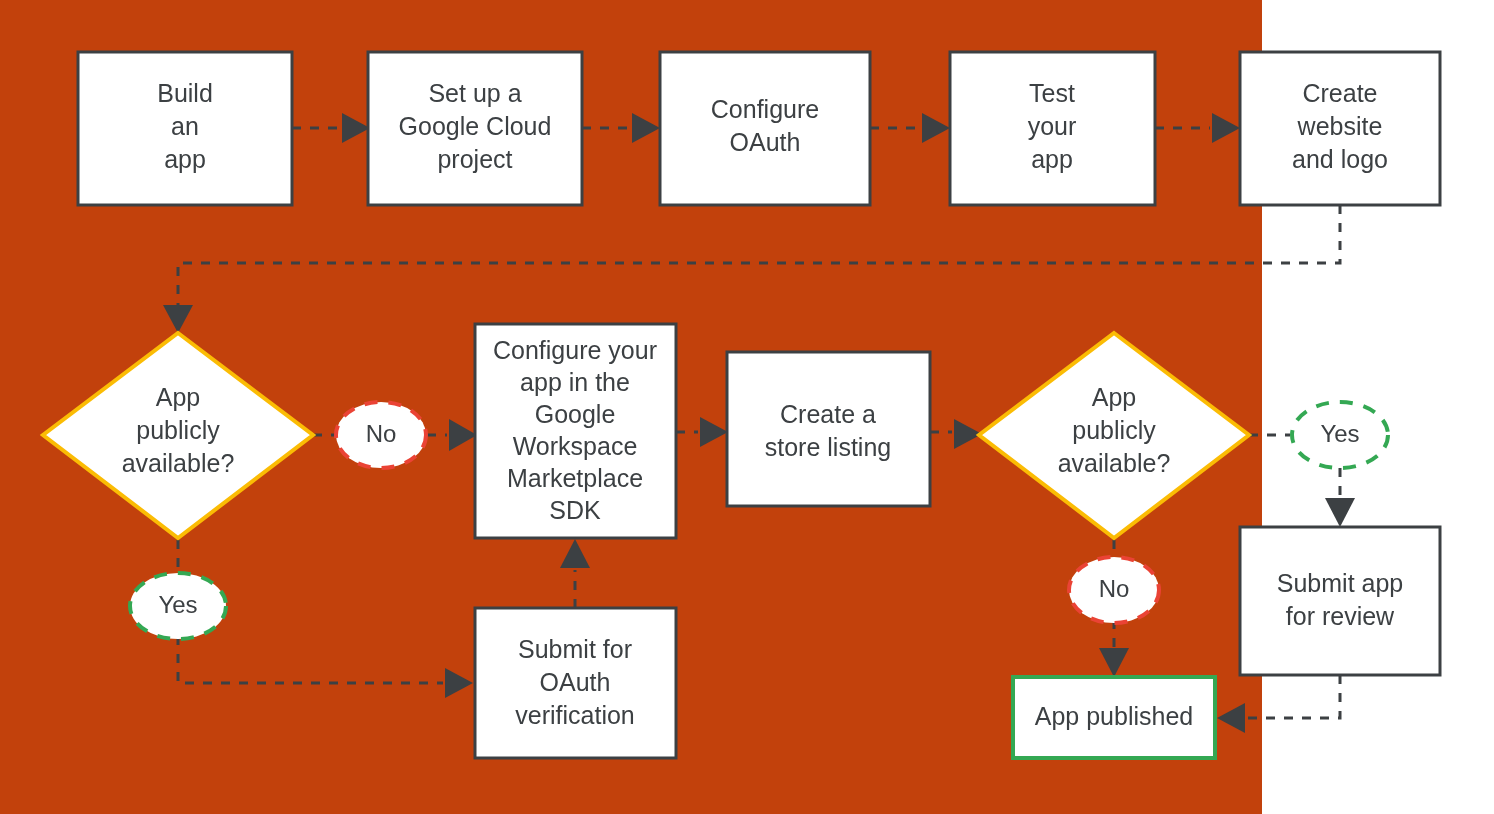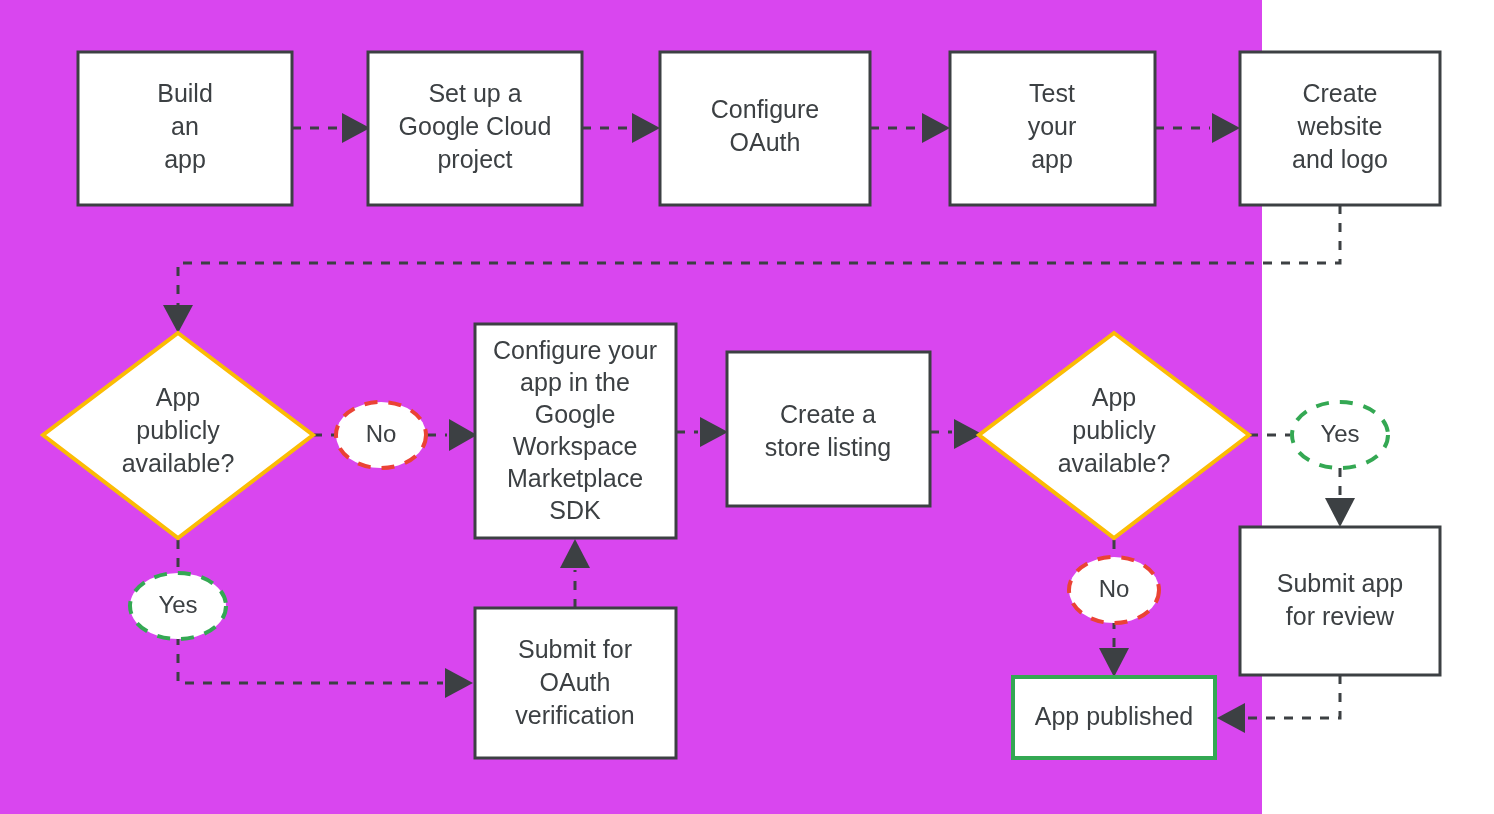--- a/index.html
+++ b/index.html
@@ -10,21 +10,21 @@
   body {
     width: 1494px;
     height: 814px;
     font-family: "Liberation Sans", sans-serif;
     overflow: hidden;
   }
   #flow-root {
     position: relative;
     width: 1262px;
     height: 814px;
-    background: #d946ef;
+    background: #c2410c;
     text-decoration: underline;
   }
   svg#flow-svg {
     position: absolute;
     left: 0;
     top: 0;
     width: 1494px;
     height: 814px;
     display: block;
   }

